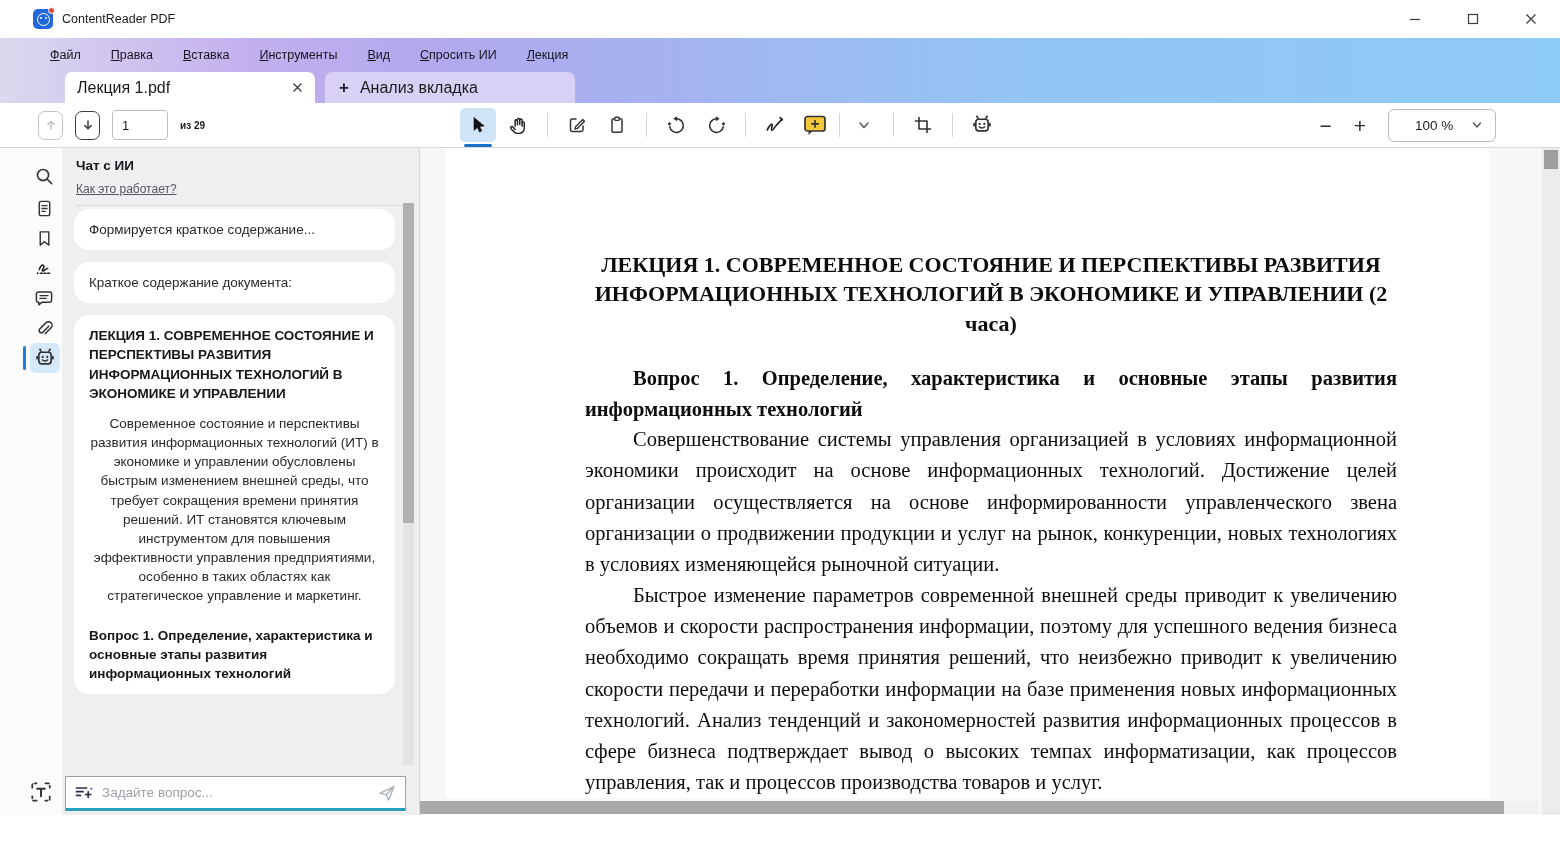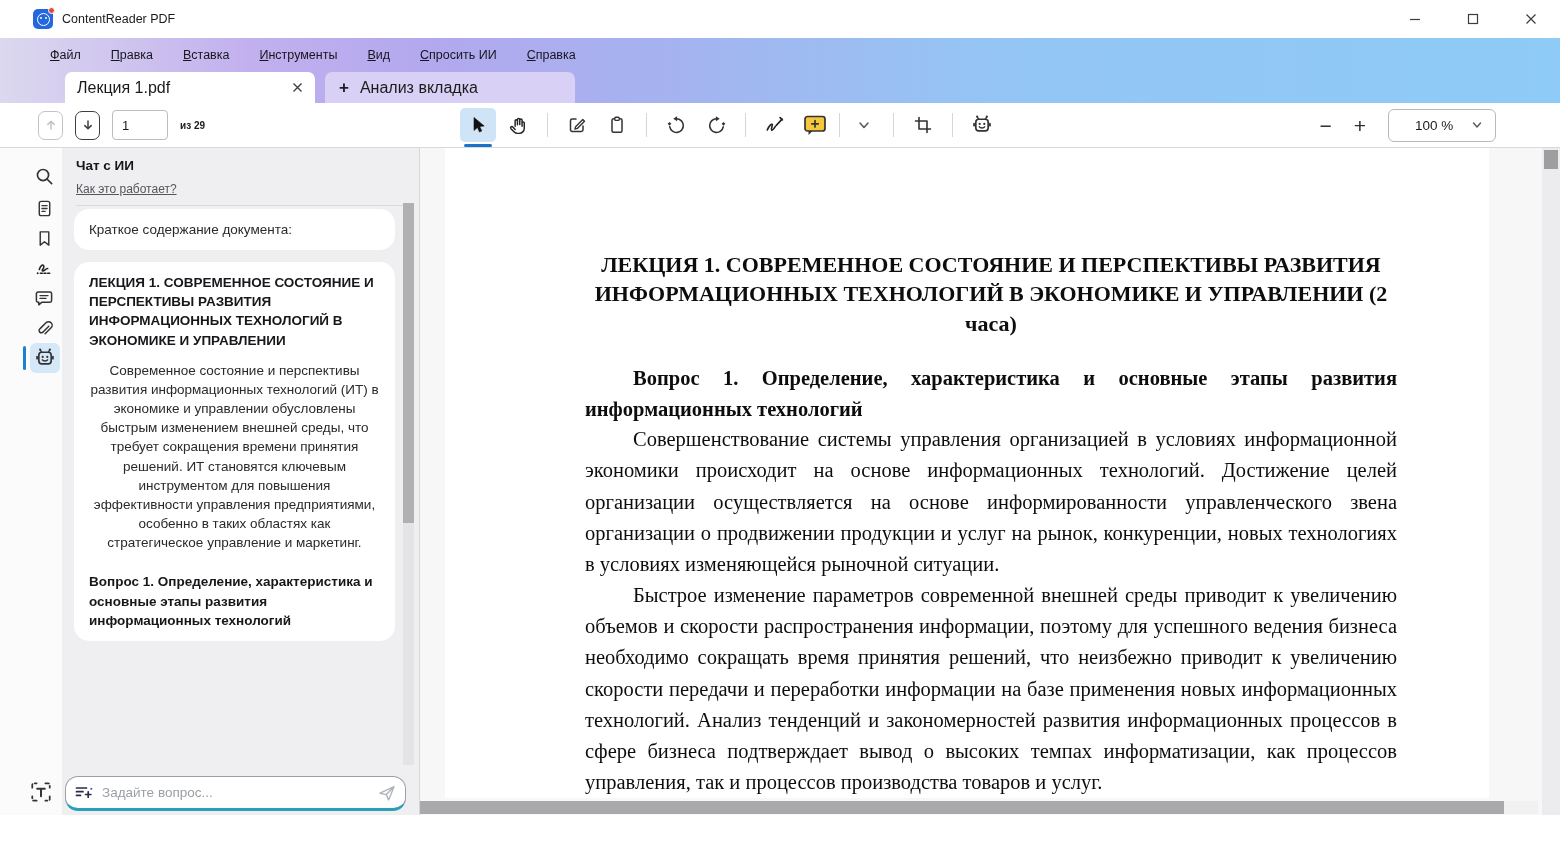--- a/index.html
+++ b/index.html
@@ -75,21 +75,21 @@
   .chat-scroll { position:absolute; left:0; top:52px; bottom:44px; right:0; padding:9px 24px 0 12px; overflow:hidden; }
   .bubble { background:#fff; border-radius:15px; padding:11px 15px; margin-bottom:12px;
             font-size:13.5px; color:#2a2a2e; line-height:1.42; }
   .bubble h4 { font-size:13.5px; font-weight:800; color:#17171b; line-height:1.42; margin-bottom:11px; }
   .bubble .sumbody { margin-bottom:20px;text-align:center; }
   .bubble h5 { font-size:13.5px; font-weight:800; color:#17171b; line-height:1.42; }
   .chat-sb { position:absolute; right:5px; top:55px; width:11px; height:562px; background:#e4e4e6; }
   .chat-sb-thumb { position:absolute; top:0; left:0; width:11px; height:320px; background:#b0b0b3; }
   .chat-inputrow { position:absolute; left:3px; right:13px; bottom:4px; height:35px; display:flex; align-items:center; }
   .ask-input-wrap { flex:1; height:35px; background:#fff; border:1px solid #9aa0a6; border-bottom:3px solid #2aa0b8;
-                    border-radius:13px; display:flex; align-items:center; padding:0 8px; gap:8px; }
+                    border-radius:1px; display:flex; align-items:center; padding:0 8px; gap:8px; }
   .ask-input { flex:1; border:none; outline:none; font-size:13.5px; color:#3a3a3e;
                font-family:"Liberation Sans",sans-serif; background:transparent; }
   .ask-input::placeholder { color:#9aa0a6; }
 
   .docarea { position:absolute; left:420px; top:0; width:1140px; height:667px; background:#f7f7f8; }
   .page { position:absolute; left:25px; top:0; width:1044px; height:650px; background:#fff; }
   .page-inner { margin:102px 0 0 140px; width:812px; font-family:"Liberation Serif", serif; color:#0d0d0d; }
   .doc-title { text-align:center; font-weight:700; font-size:22px; line-height:1.33; }
   .doc-heading { margin-top:25px; font-weight:700; font-size:20.5px; line-height:1.5;
                  text-indent:48px; text-align:justify; }
@@ -134,21 +134,21 @@
   </div>
 
   <div class="menublock">
     <div class="menurow">
       <span class="menu-item">Файл</span>
       <span class="menu-item">Правка</span>
       <span class="menu-item">Вставка</span>
       <span class="menu-item">Инструменты</span>
       <span class="menu-item">Вид</span>
       <span class="menu-item">Спросить ИИ</span>
-      <span class="menu-item">Справка</span>
+      <span class="menu-item">Лекция</span>
     </div>
     <div class="tabrow">
       <div class="tab tab-active">
         <span class="tab-label">Лекция 1.pdf</span>
         <button class="tab-close">
           <svg width="11" height="11" viewBox="0 0 11 11">
               <path d="M1.5 1.5 L9.5 9.5 M9.5 1.5 L1.5 9.5" stroke="#3c3c3c" stroke-width="1.3"></path>
             </svg>
         </button>
       </div>
@@ -327,20 +327,21 @@
       </button>
     </div>
 
     <div class="chatpanel">
       <div class="chat-header">
         <div class="chat-title">Чат с ИИ</div>
         <a class="chat-help">Как это работает?</a>
         <div class="chat-divider"></div>
       </div>
       <div class="chat-scroll">
+        <div class="bubble">Формируется краткое содержание...</div>
         <div class="bubble">Краткое содержание документа:</div>
         <div class="bubble">
           <h4>ЛЕКЦИЯ 1. СОВРЕМЕННОЕ СОСТОЯНИЕ И ПЕРСПЕКТИВЫ РАЗВИТИЯ ИНФОРМАЦИОННЫХ ТЕХНОЛОГИЙ В ЭКОНОМИКЕ И УПРАВЛЕНИИ</h4>
           <div class="sumbody">Современное состояние и перспективы развития информационных технологий (ИТ) в экономике и управлении обусловлены быстрым изменением внешней среды, что требует сокращения времени принятия решений. ИТ становятся ключевым инструментом для повышения эффективности управления предприятиями, особенно в таких областях как стратегическое управление и маркетинг.</div>
           <h5>Вопрос 1. Определение, характеристика и основные этапы развития информационных технологий</h5>
         </div>
       </div>
       <div class="chat-sb">
         <div class="chat-sb-thumb"></div>
       </div>

